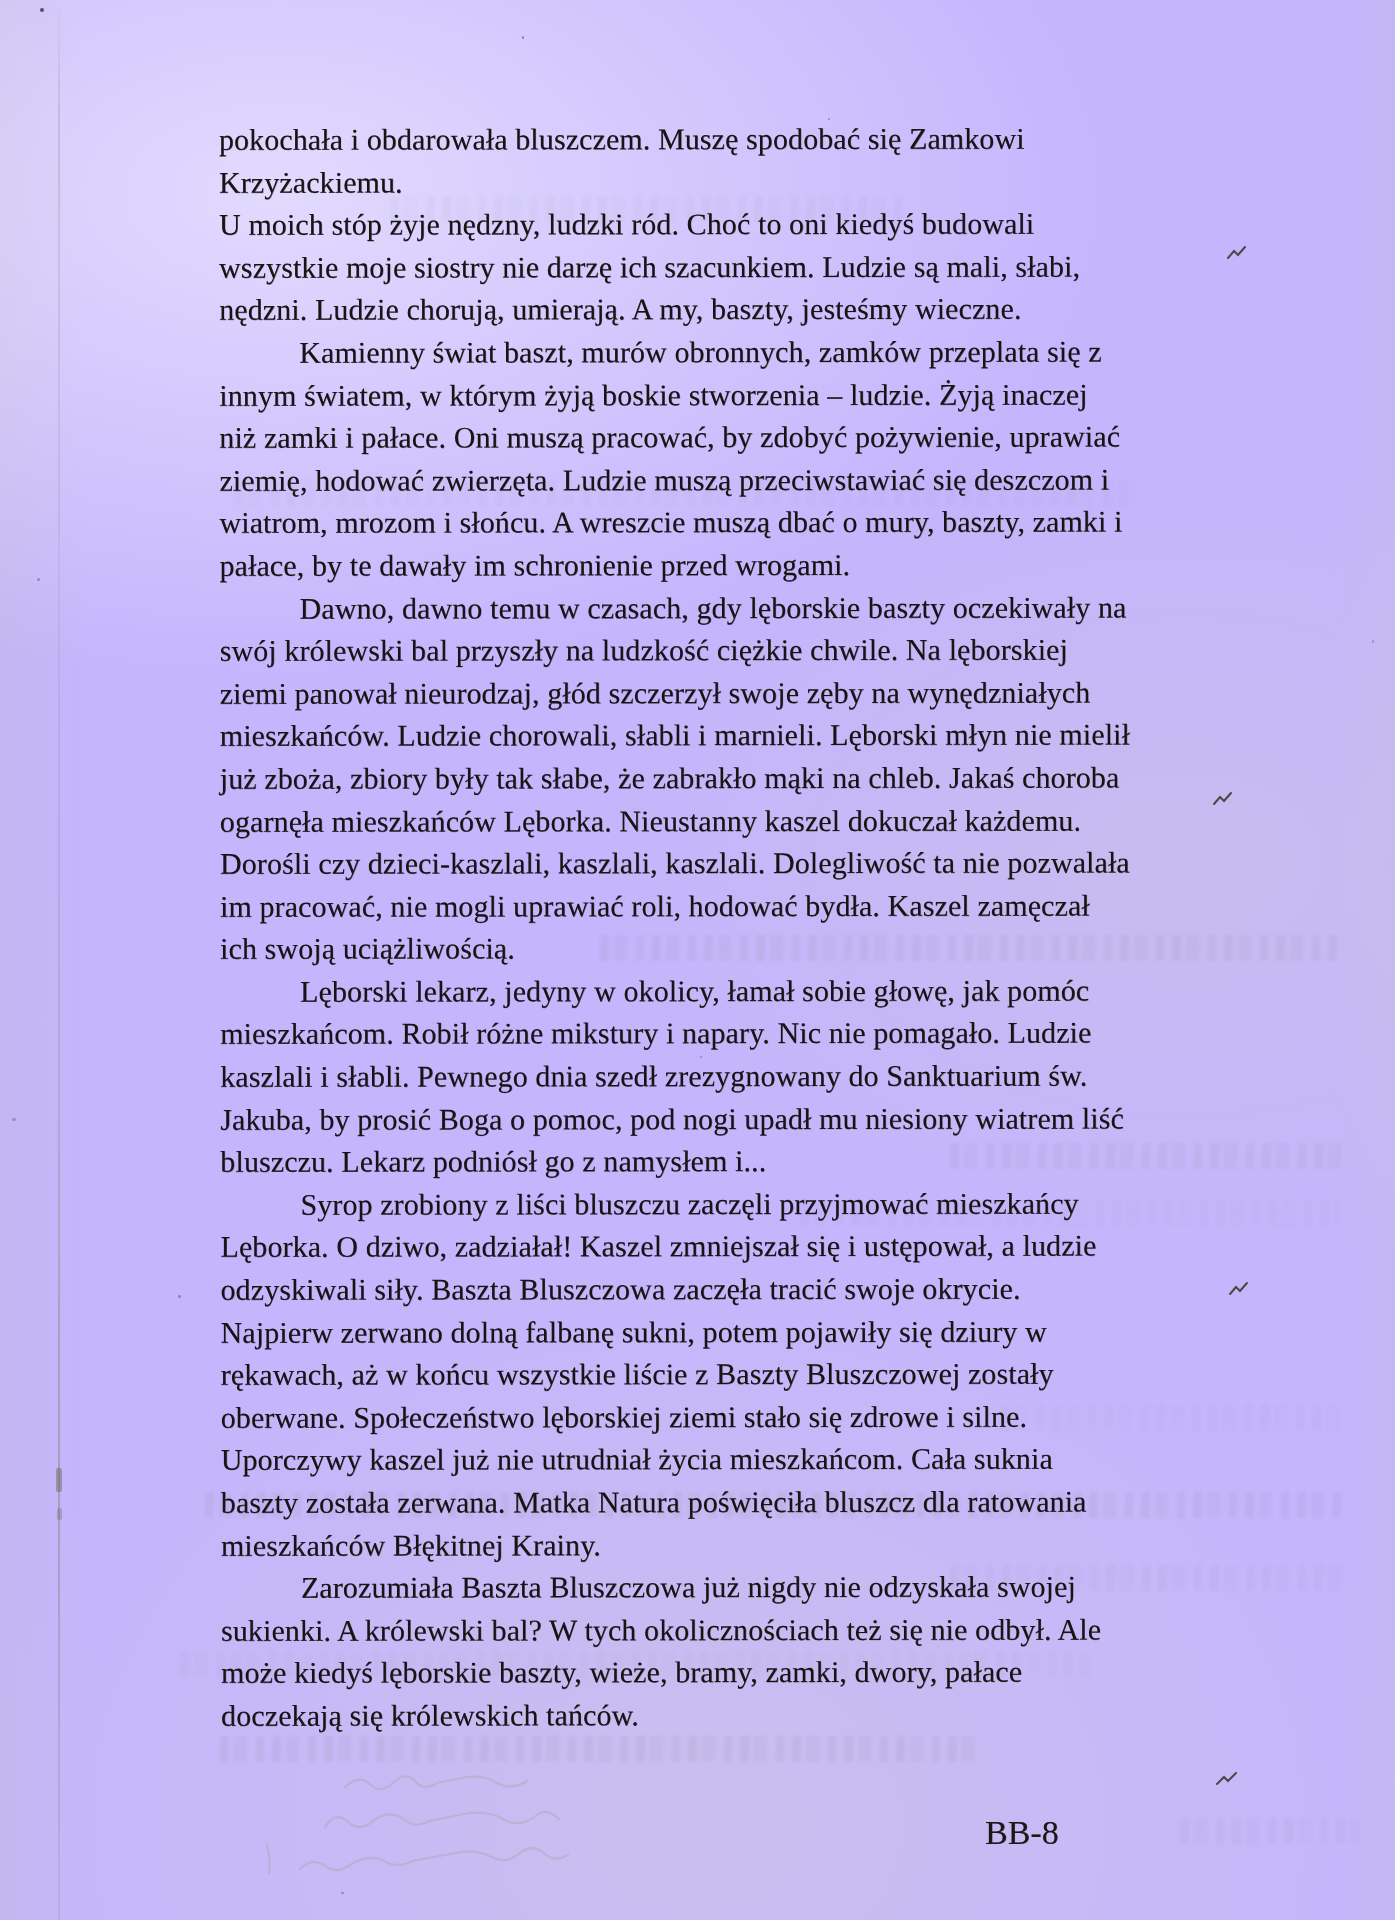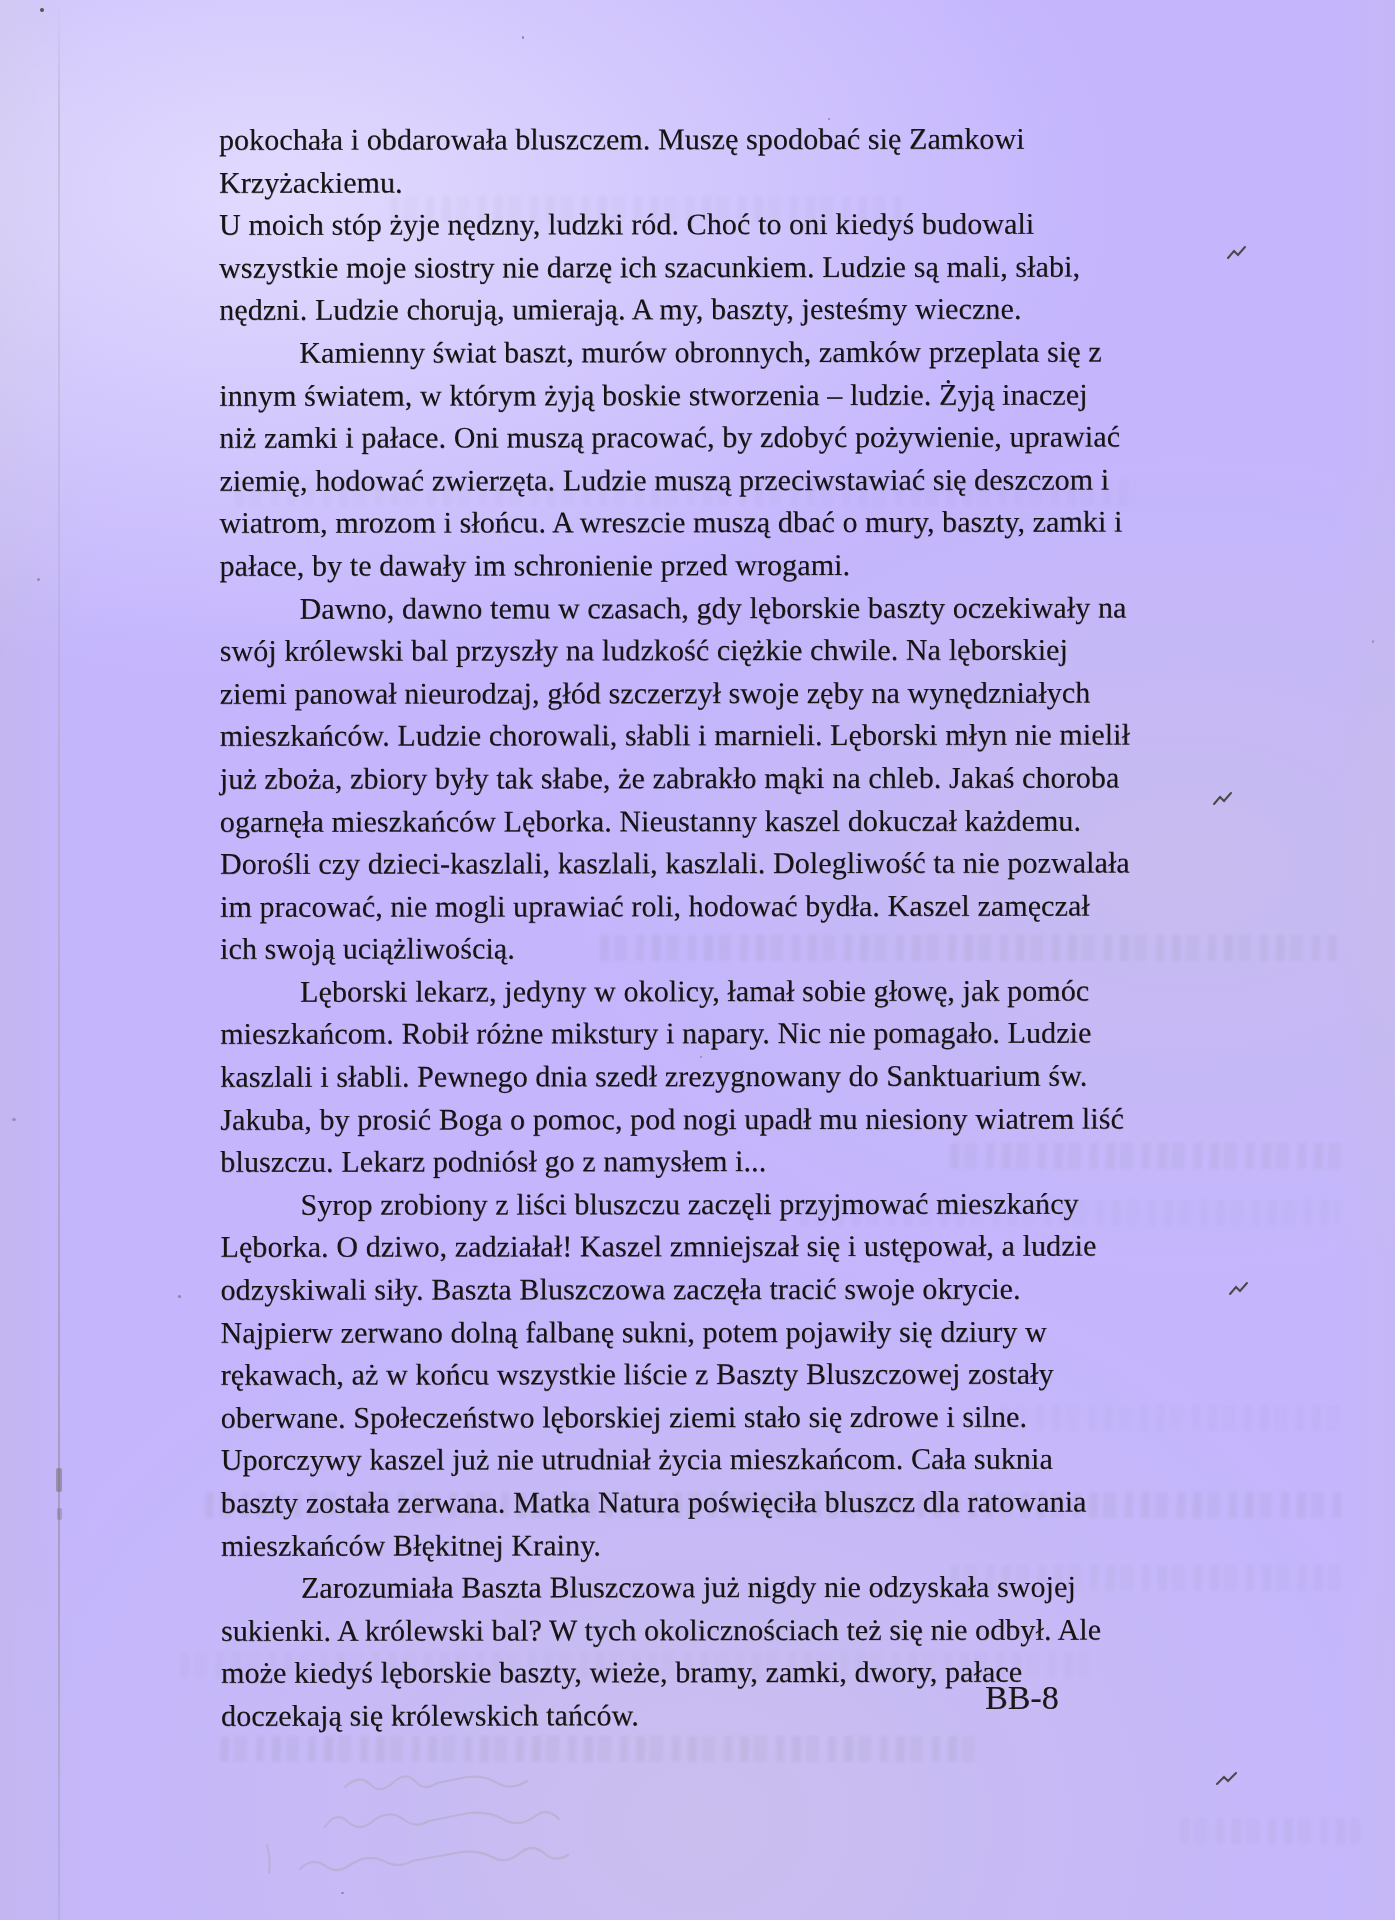--- a/index.html
+++ b/index.html
@@ -34,21 +34,21 @@
     position:absolute;left:220px;top:118px;width:1140px;
     font-size:30px;line-height:42.6px;color:#161514;
     letter-spacing:0.1px;
     text-shadow:0.4px 0.4px 0.5px rgba(20,18,16,0.45);
     transform:rotate(-0.08deg);
   }
   .para{margin:0;padding:0;}
   .line{white-space:nowrap;}
   .line.indent{padding-left:80px;}
   .page-code{
-    position:absolute;left:985px;top:1679px;
+    position:absolute;left:985px;top:1814px;
     font-size:34px;color:#1a1918;
     text-shadow:0.4px 0.4px 0.5px rgba(20,18,16,0.45);
   }
   .ghost{
     position:absolute;height:26px;border-radius:3px;
     opacity:0.10;filter:blur(1.4px);transform:skewX(-1.5deg);
     background:repeating-linear-gradient(90deg,
       rgba(92,98,86,0.60) 0 9px, transparent 9px 14px,
       rgba(92,98,86,0.42) 14px 27px, transparent 27px 36px,
       rgba(92,98,86,0.55) 36px 44px, transparent 44px 52px);

